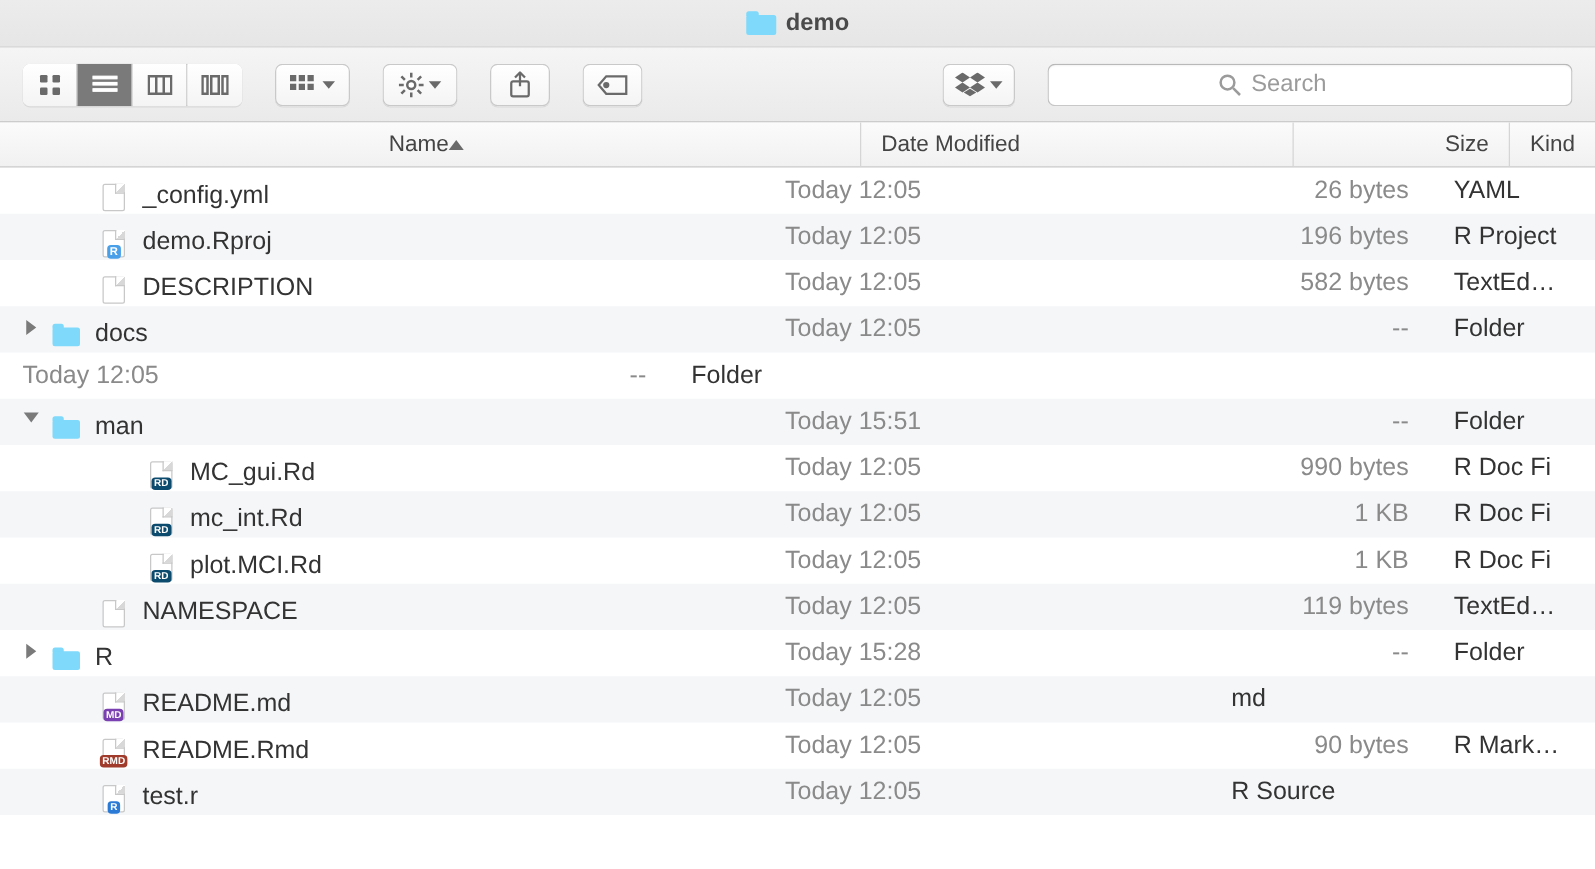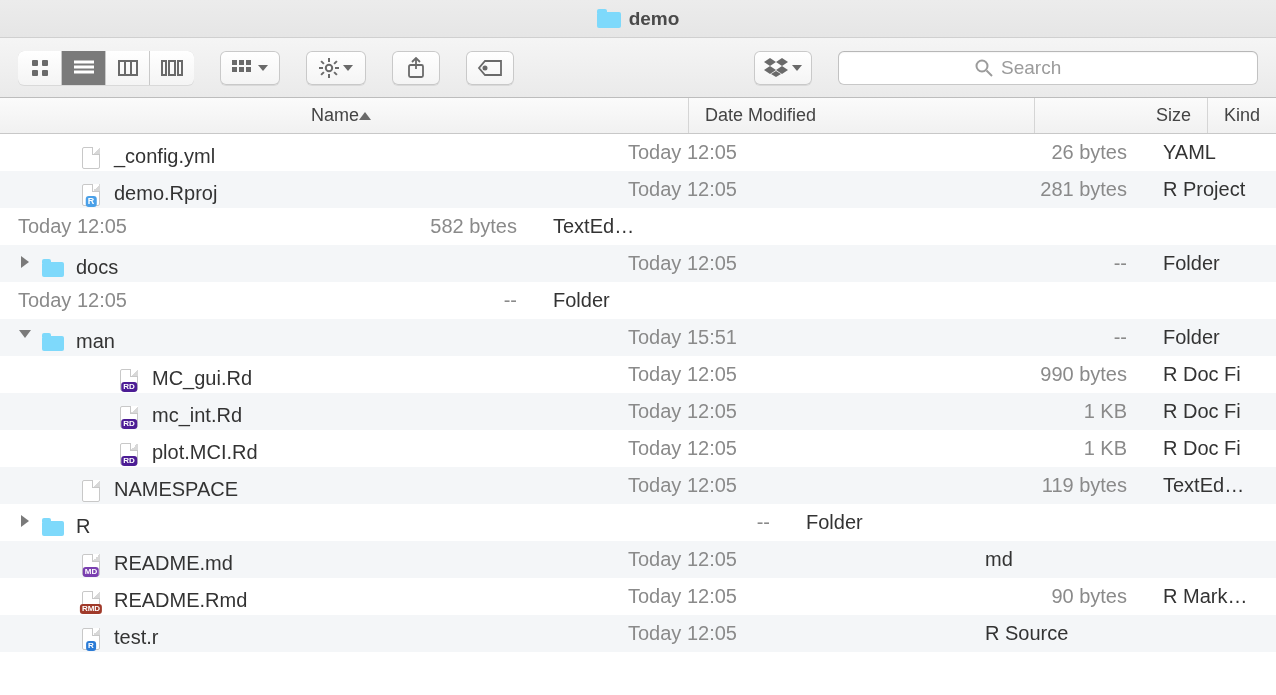--- a/index.html
+++ b/index.html
@@ -134,21 +134,21 @@
 
   
   .ficon { width:26px; height:26px; margin:0 10px 0 6px; display:inline-flex; align-items:center; justify-content:center; position:relative;}
   .ficon.folder .tab{position:absolute;top:3px;left:2px;width:9px;height:4px;background:#7ed9fb;border-radius:2px 2px 0 0;}
   .ficon.folder .body{position:absolute;top:6px;left:2px;width:22px;height:15px;background:#7ed9fb;border-radius:2px;}
   .ficon.doc { }
   .ficon.doc .page{width:18px;height:22px;background:#fff;border:1px solid #c8c8c8;border-radius:2px;position:relative;}
   .ficon.doc .page::after{content:"";position:absolute;top:-1px;right:-1px;width:7px;height:7px;background:linear-gradient(135deg,#fff 50%,#d8d8d8 50%);border-left:1px solid #c8c8c8;border-bottom:1px solid #c8c8c8;}
   .badge{position:absolute;bottom:1px;left:50%;transform:translateX(-50%);font-size:8px;font-weight:700;line-height:1;padding:1px 2px;border-radius:3px;color:#fff;}
   .badge.r{background:#2b7bd6;}
-  .badge.rd{background:#4c1d95;}
+  .badge.rd{background:#0c4a6e;}
   .badge.md{background:#7a3fb0;}
   .badge.rmd{background:#a03a2a;}
   .badge.rproj{background:#4aa0e8; font-size:9px;}
 
 </style>
 </head>
 <body>
 
 <div class="titlebar">
   <span class="folder-icon">
@@ -312,24 +312,32 @@
       <div class="c-name">
         <span class="indent-spacer" style="width: 50px;"></span>
         <span class="disclosure"></span>
         <span class="ficon doc">
           <span class="page"></span>
           <span class="badge rproj">R</span>
         </span>
         <span>demo.Rproj</span>
       </div>
       <div class="c-date">Today 12:05</div>
-      <div class="c-size">281 bytes</div>
+      <div class="c-size">196 bytes</div>
       <div class="c-kind">R Project</div>
     </div>
     <div class="row">
+      <div class="c-name">
+        <span class="indent-spacer" style="width: 50px;"></span>
+        <span class="disclosure"></span>
+        <span class="ficon doc">
+          <span class="page"></span>
+        </span>
+        <span>DESCRIPTION</span>
+      </div>
       <div class="c-date">Today 12:05</div>
       <div class="c-size">582 bytes</div>
       <div class="c-kind">TextEd…</div>
     </div>
     <div class="row">
       <div class="c-name">
         <span class="indent-spacer" style="width: 12px;"></span>
         <span class="disclosure">
           <span class="tri-right"></span>
         </span>
@@ -424,20 +432,21 @@
         <span class="indent-spacer" style="width: 12px;"></span>
         <span class="disclosure">
           <span class="tri-right"></span>
         </span>
         <span class="ficon folder">
           <span class="tab"></span>
           <span class="body"></span>
         </span>
         <span>R</span>
       </div>
+      <div class="c-date">Today 15:28</div>
       <div class="c-size">--</div>
       <div class="c-kind">Folder</div>
     </div>
     <div class="row">
       <div class="c-name">
         <span class="indent-spacer" style="width: 50px;"></span>
         <span class="disclosure"></span>
         <span class="ficon doc">
           <span class="page"></span>
           <span class="badge md">MD</span>

